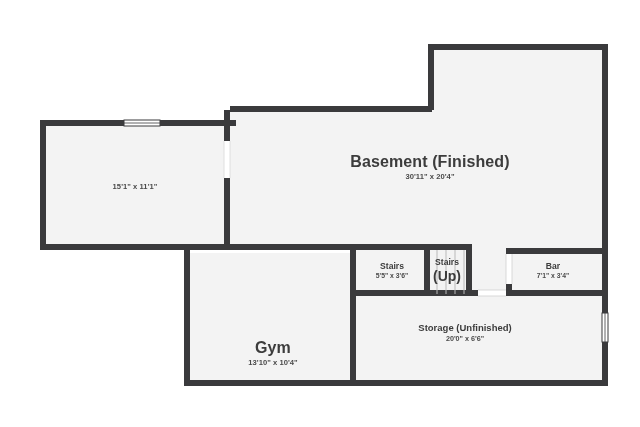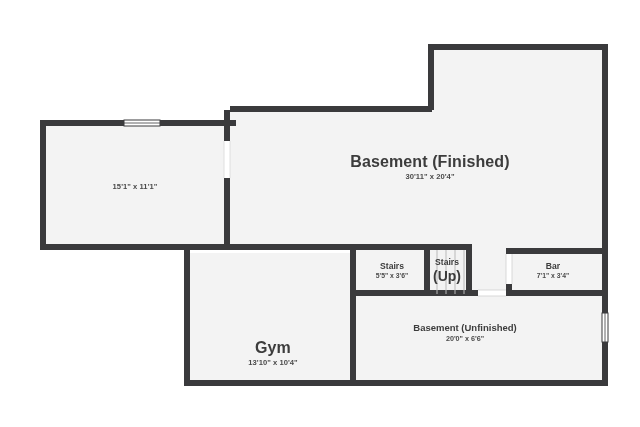--- a/index.html
+++ b/index.html
@@ -198,21 +198,21 @@
     <span class="r-name">Stairs</span>
     <span class="r-dim">5'5" x 3'6"</span>
   </div>
 
   <div class="room-label lbl-sm" style="left:553px; top:271px;">
     <span class="r-name">Bar</span>
     <span class="r-dim">7'1" x 3'4"</span>
   </div>
 
   <div class="room-label lbl-md" style="left:465px; top:333px;">
-    <span class="r-name">Basement (Unfinished)</span>
+    <span class="r-name">Storage (Unfinished)</span>
     <span class="r-dim">20'0" x 6'6"</span>
   </div>
 
   <div class="room-label lbl-stairs" style="left:447px; top:271px;">
     <span class="r-name">Stairs</span>
     <span class="r-sub">(Up)</span>
   </div>
 </div>
 
 <div id="footer">

